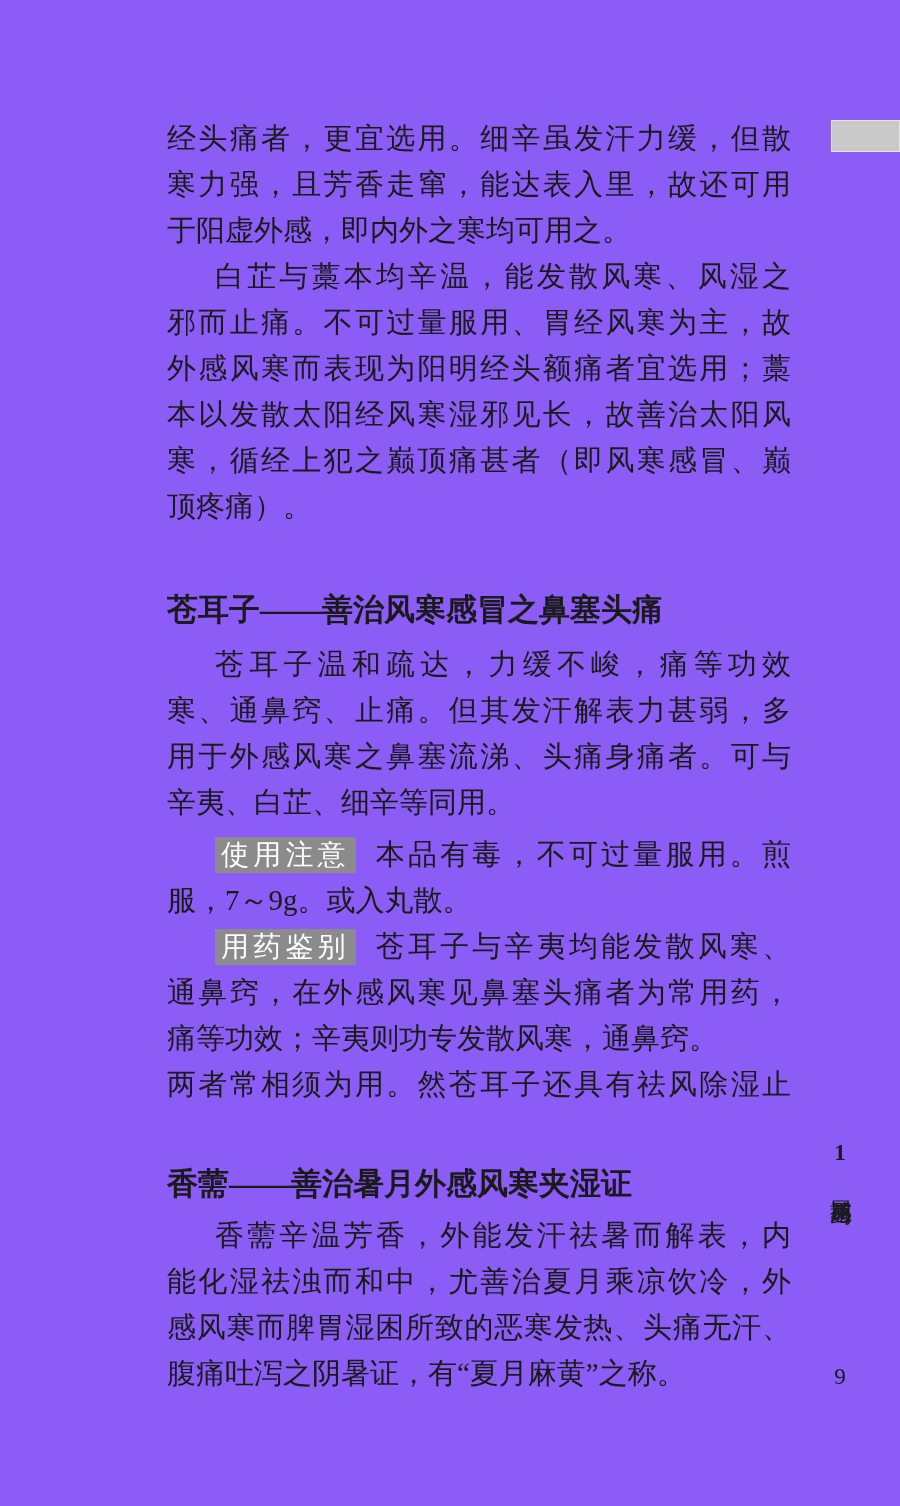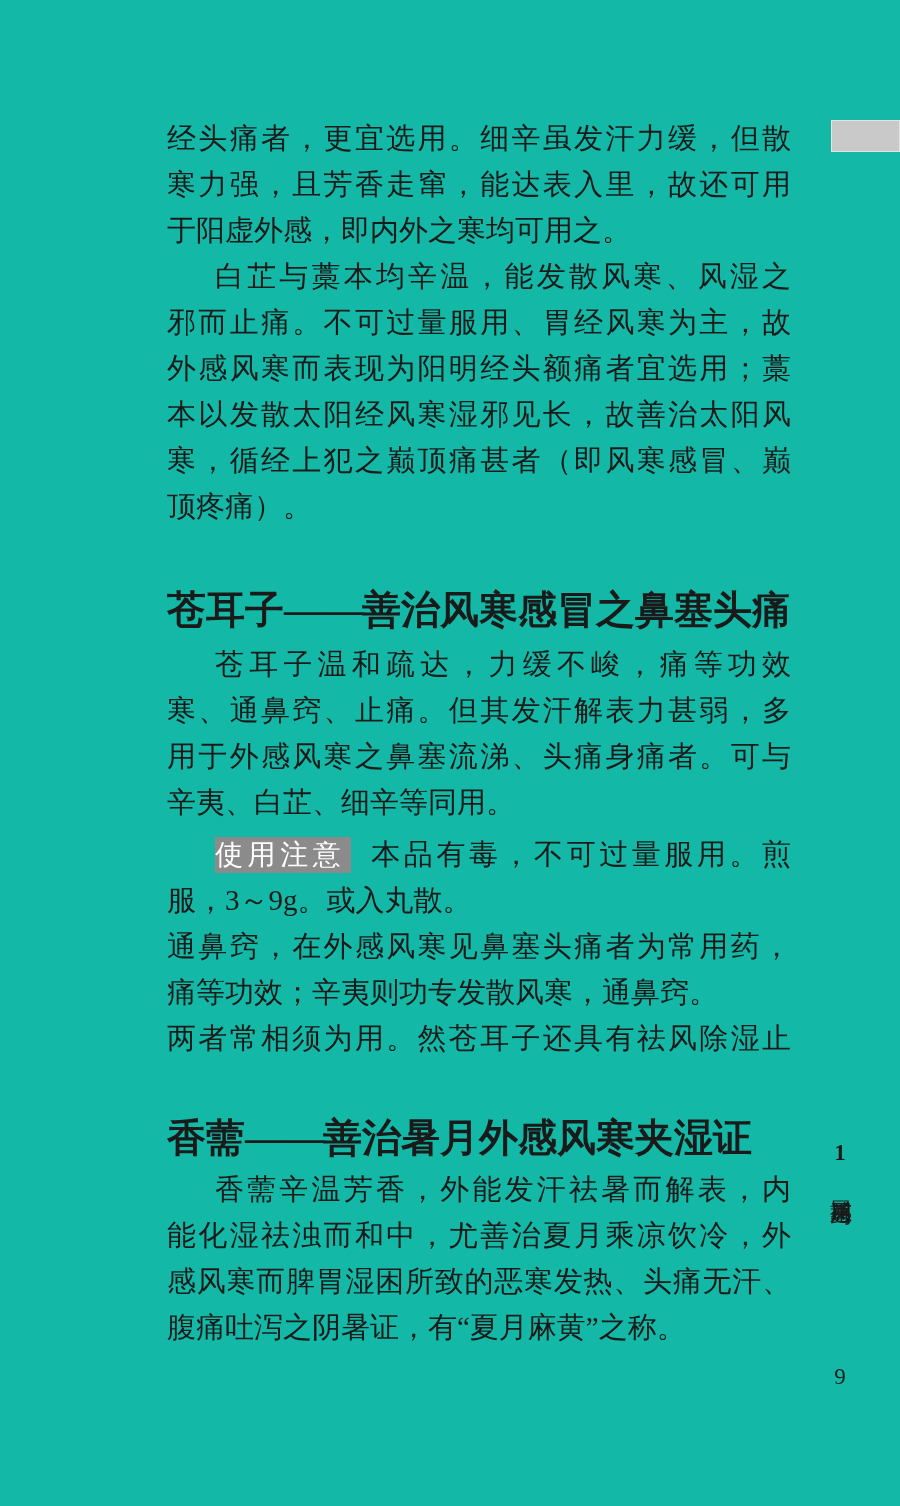--- a/index.html
+++ b/index.html
@@ -4,21 +4,21 @@
 <style>
   html,body { margin:0; padding:0; }
   body {
     width:900px; height:1506px;
     background:#ffffff;
     font-family:"Liberation Serif","DejaVu Serif",serif;
     color:#1a1a1a;
     position:relative;
     overflow:hidden;
   }
-  .page { position:absolute; inset:0; background:#14b8a6; }
+  .page { position:absolute; inset:0; background:#8b5cf6; }
 
   
   .edge-tab {
     position:absolute; right:0; top:120px;
     width:69px; height:32px;
     background:#c9c9c9;
     border:1px solid #e3e3e3;
     box-sizing:border-box;
   }
 
@@ -31,33 +31,33 @@
     font-size:29px;
     overflow:hidden;
     white-space:normal;
   }
   .fill { text-align:justify; text-align-last:justify; }
   .end  { text-align:left; text-align-last:left; }
   .ind  { text-indent:48px; }
   b, .bold { font-weight:normal; }
 
   .heading {
-    font-size:39px; font-weight:bold;
+    font-size:31px; font-weight:bold;
     height:46px; line-height:46px;
     letter-spacing:0px;
     white-space:nowrap; overflow:hidden;
   }
   .h-cangerzi { margin-top:58px; margin-bottom:8px; }
   .h-xiangru  { margin-top:54px; margin-bottom:5px; }
   .p-usage    { margin-top:6px; }
 
   .tag {
     background:#8b8b8b; color:#ffffff;
     font-size:28px;
-    padding:2px 6px 3px 0;
+    padding:2px 6px 3px 6px;
     letter-spacing:1px;
   }
   .after-tag { margin-left:20px; }
 
   
   .chapter-number {
     position:absolute; left:827px; top:1140px; width:26px;
     text-align:center; font-size:23px; font-weight:bold;
   }
   .chapter-title {
@@ -92,22 +92,23 @@
     <div class="line end">顶疼痛）。</div>
 
     <div class="heading h-cangerzi">苍耳子——善治风寒感冒之鼻塞头痛</div>
 
     <div class="line fill ind">苍耳子温和疏达，力缓不峻，痛等功效</div>
     <div class="line fill">寒、通鼻窍、止痛。但其发汗解表力甚弱，多</div>
     <div class="line fill">用于外感风寒之鼻塞流涕、头痛身痛者。可与</div>
     <div class="line end">辛夷、白芷、细辛等同用。</div>
 
     <div class="line fill ind p-usage"><span class="tag">使用注意</span><span class="after-tag">本品有毒，不可过量服用。煎</span></div>
-    <div class="line end">服，3～9g。或入丸散。</div>
+    <div class="line end">服，7～9g。或入丸散。</div>
 
+    <div class="line fill ind"><span class="tag">用药鉴别</span><b class="after-tag">苍耳子与辛夷</b><span>均能发散风寒、</span></div>
     <div class="line fill">通鼻窍，在外感风寒见鼻塞头痛者为常用药，</div>
     <div class="line end">痛等功效；辛夷则功专发散风寒，通鼻窍。</div>
     <div class="line fill">两者常相须为用。然苍耳子还具有祛风除湿止</div>
 
     <div class="heading h-xiangru">香薷——善治暑月外感风寒夹湿证</div>
 
     <div class="line fill ind">香薷辛温芳香，外能发汗祛暑而解表，内</div>
     <div class="line fill">能化湿祛浊而和中，尤善治夏月乘凉饮冷，外</div>
     <div class="line fill">感风寒而脾胃湿困所致的恶寒发热、头痛无汗、</div>
     <div class="line end">腹痛吐泻之阴暑证，有“夏月麻黄”之称。</div>

